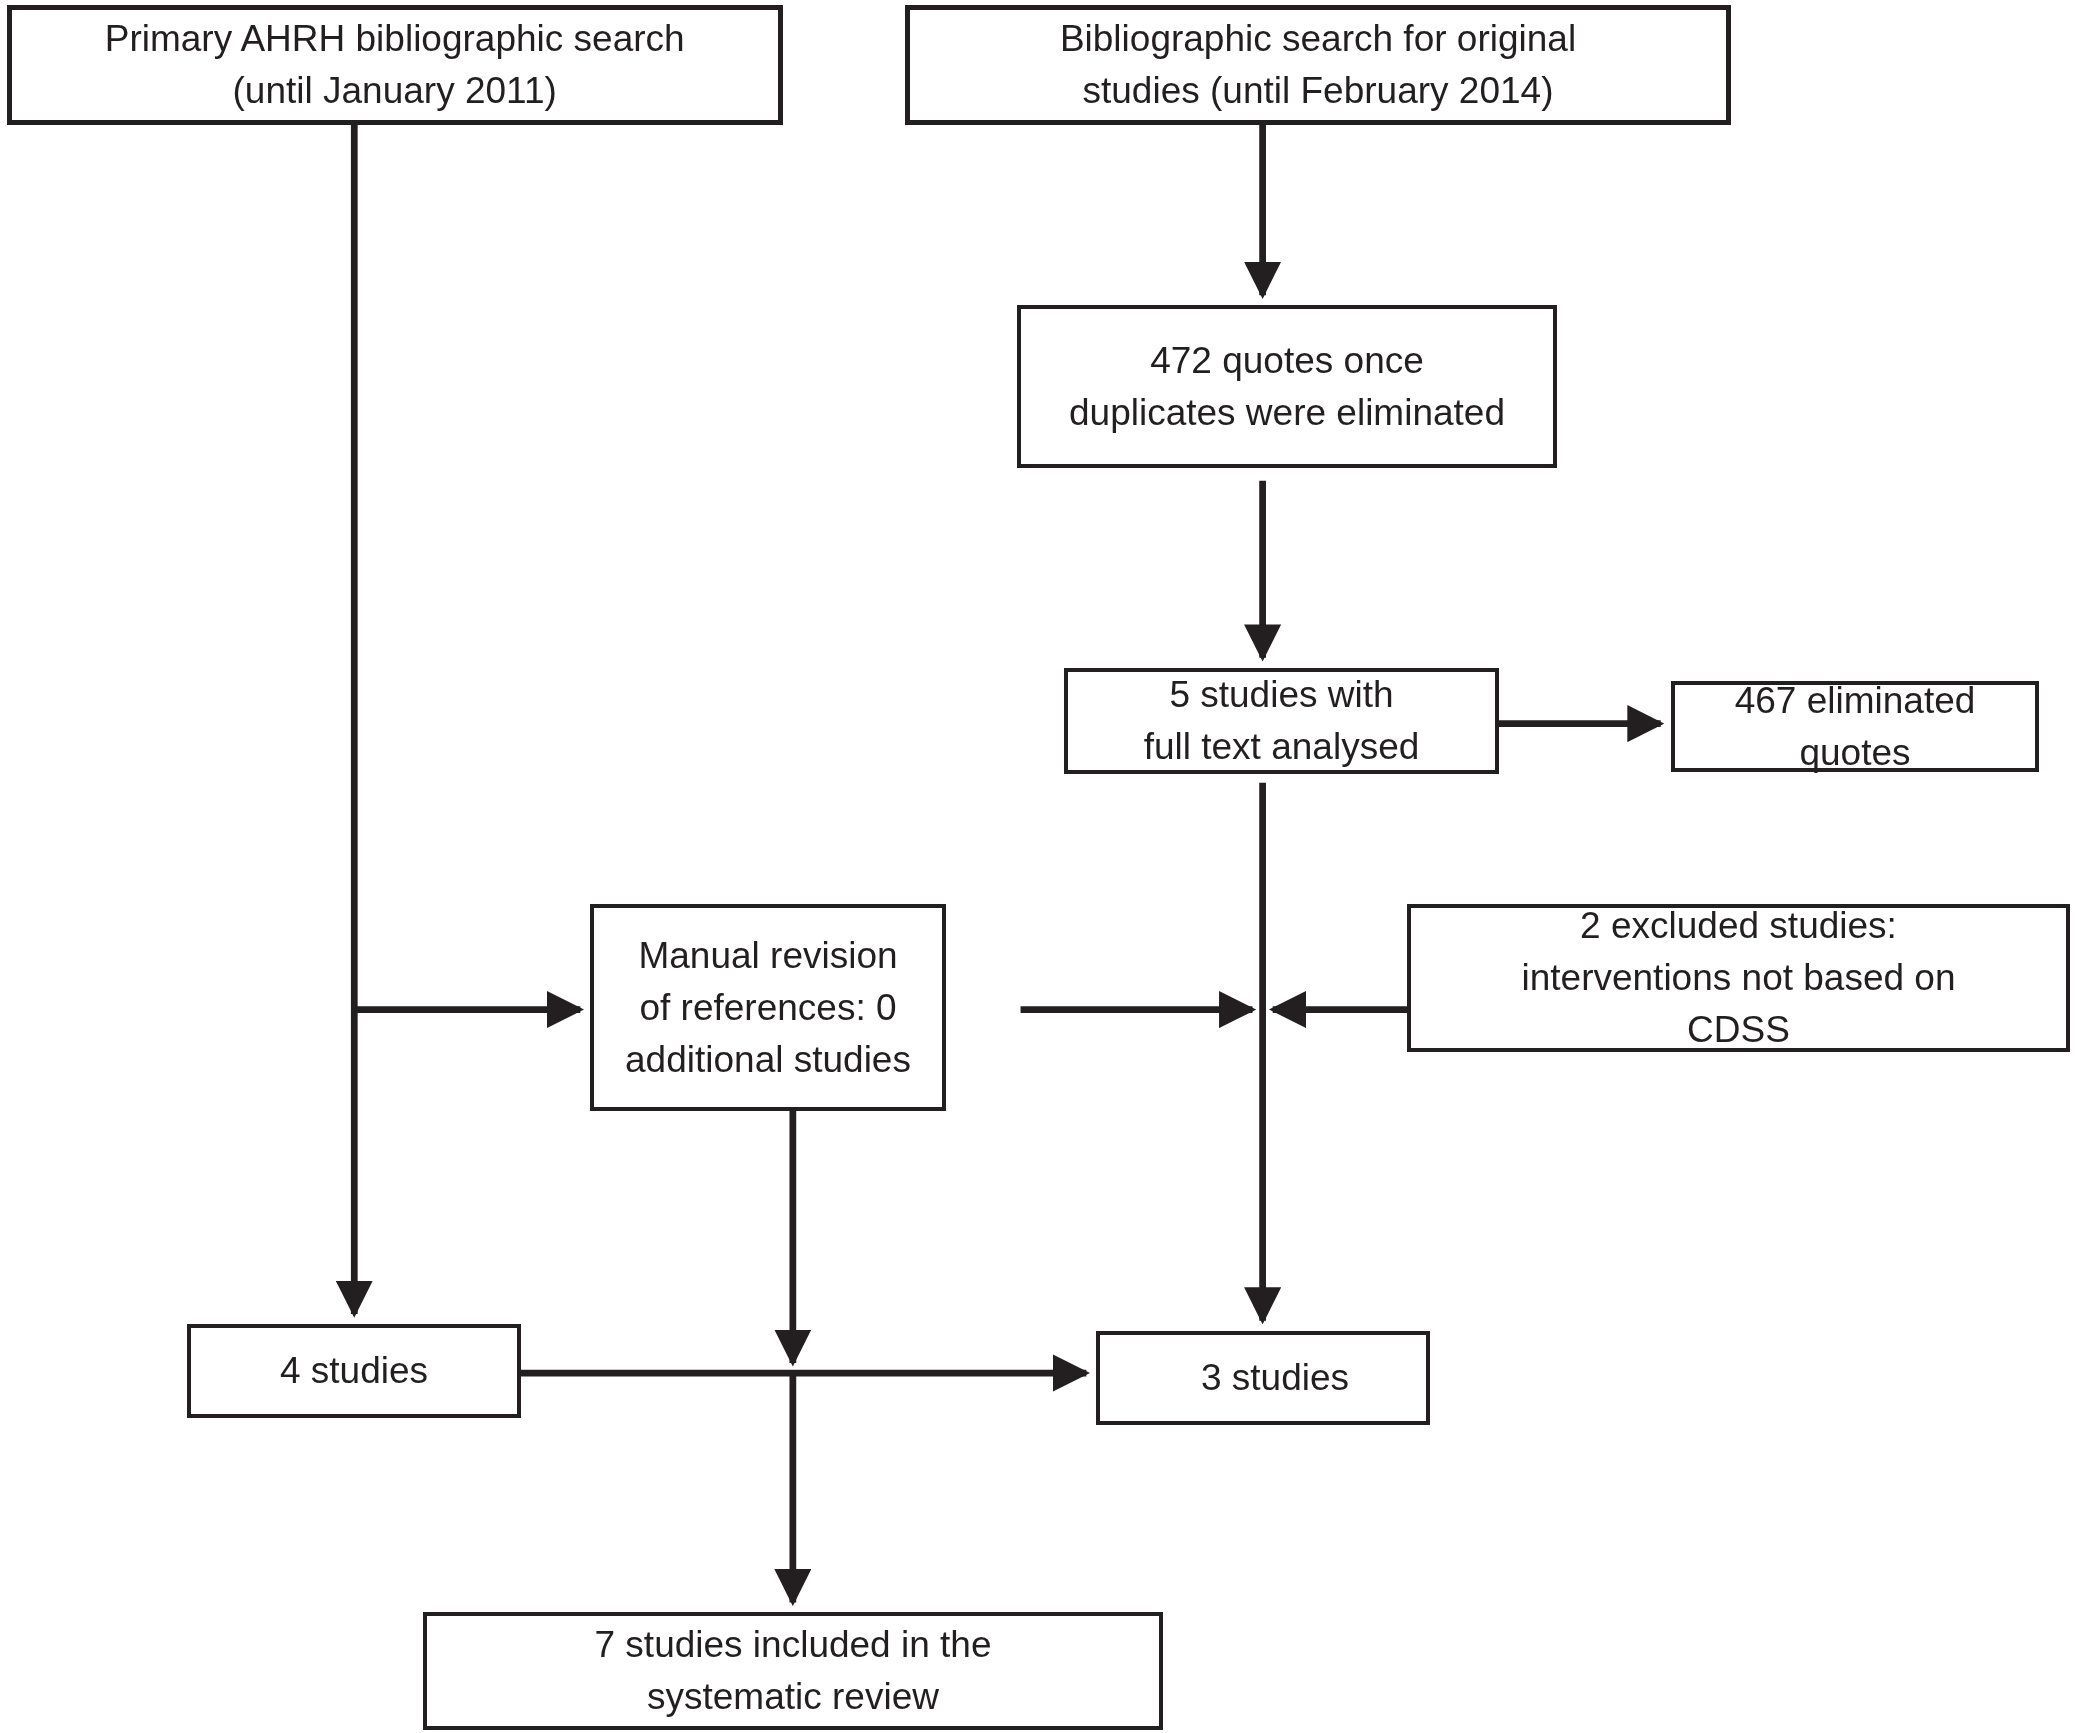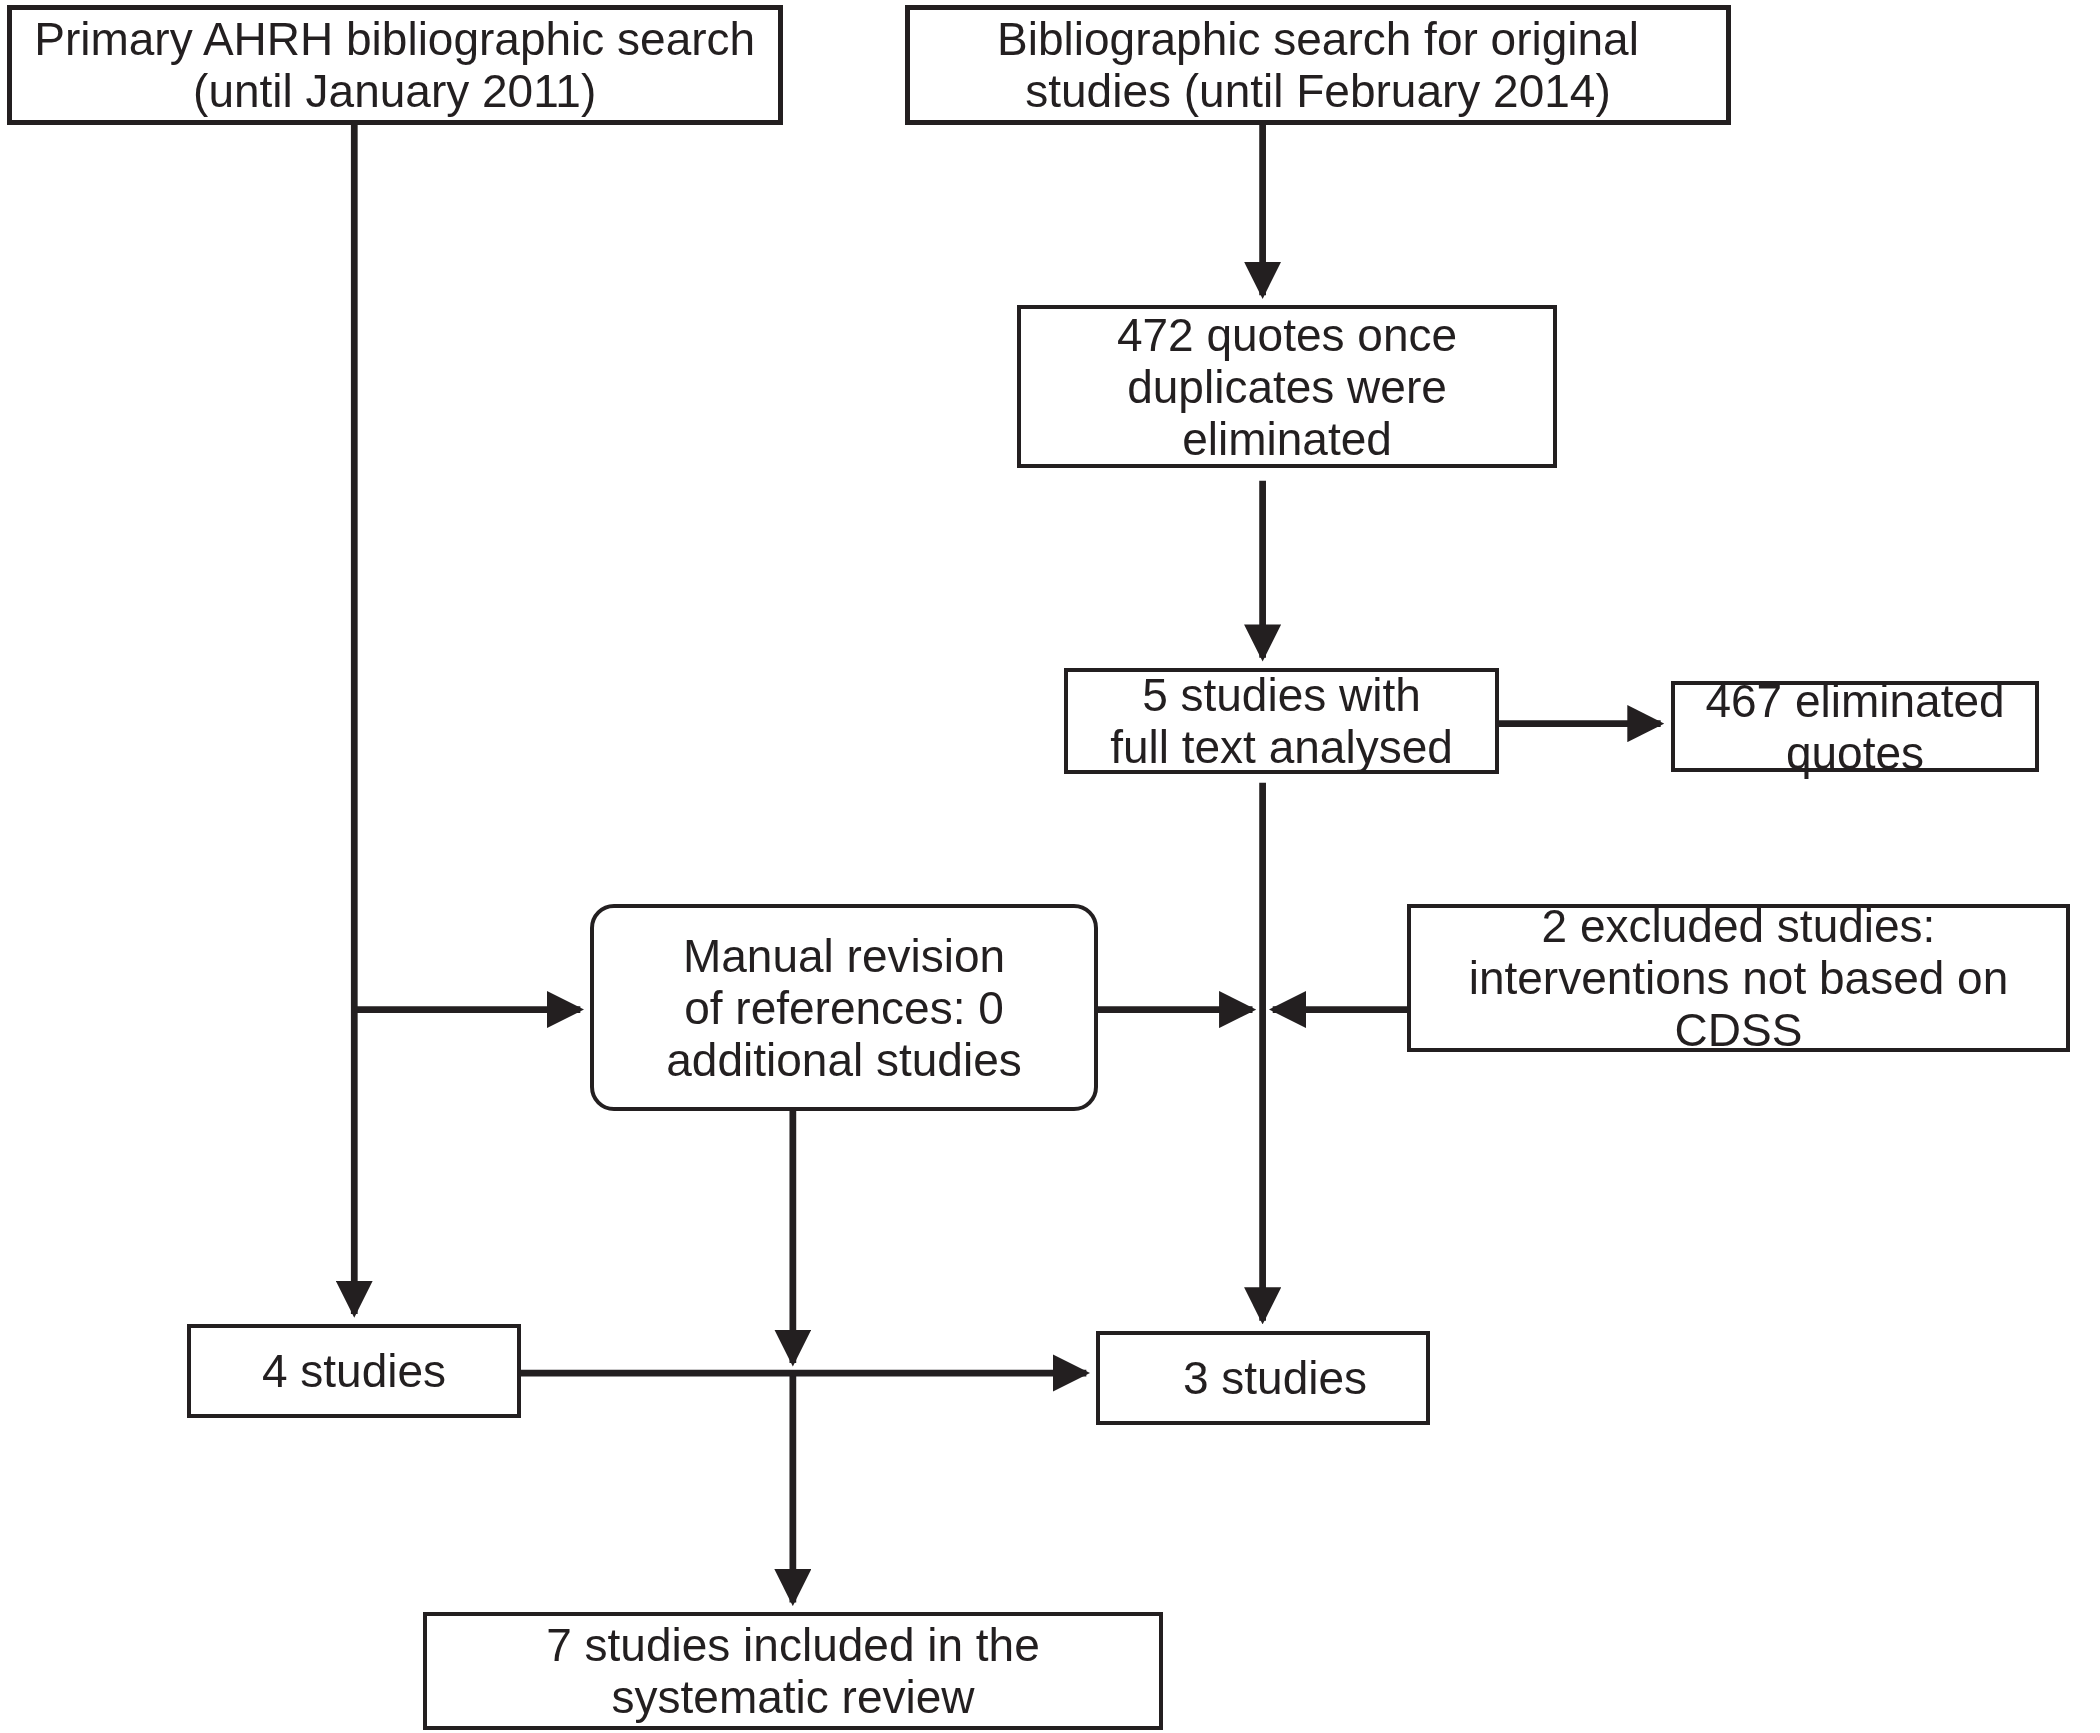--- a/index.html
+++ b/index.html
@@ -24,33 +24,33 @@
   .node {
     position: absolute;
     z-index: 2;
     background: #ffffff;
     border: 4.2px solid #231f20;
     box-sizing: border-box;
     display: flex;
     align-items: center;
     justify-content: center;
     text-align: center;
-    font-size: 46px;
+    font-size: 37px;
     line-height: 52px;
     white-space: pre-line;
   }
   .node.thick { border-width: 5.9px; }
 
   
   #n-primary      { left: 6.7px;    top: 5px;    width: 776px; height: 120px; }
   #n-biblio       { left: 905px; top: 5px;    width: 826px; height: 120px; }
   #n-quotes472    { left: 1017px; top: 305px;  width: 540px; height: 163px; }
   #n-fulltext5    { left: 1064px; top: 668px;  width: 435px; height: 106px; }
   #n-elim467      { left: 1671px; top: 681px;  width: 368px; height: 91px; justify-content: flex-end; }
-  #n-manual       { left: 590px;  top: 904px; width: 508px; height: 207px; border-radius: 24px; }
+  #n-manual       { left: 590px;  top: 904px; width: 356px; height: 207px; }
   #n-excluded     { left: 1407px; top: 904px; width: 663px; height: 148px; }
   #n-studies4     { left: 187px;  top: 1324px; width: 334px; height: 94px; }
   #n-studies3     { left: 1096px; top: 1331px; width: 334px; height: 94px; padding-left: 24px; }
   #n-included7    { left: 423px;  top: 1612px; width: 740px; height: 118px; text-align: center; }
 </style>
 </head>
 <body>
 
 <div class="canvas">
 

